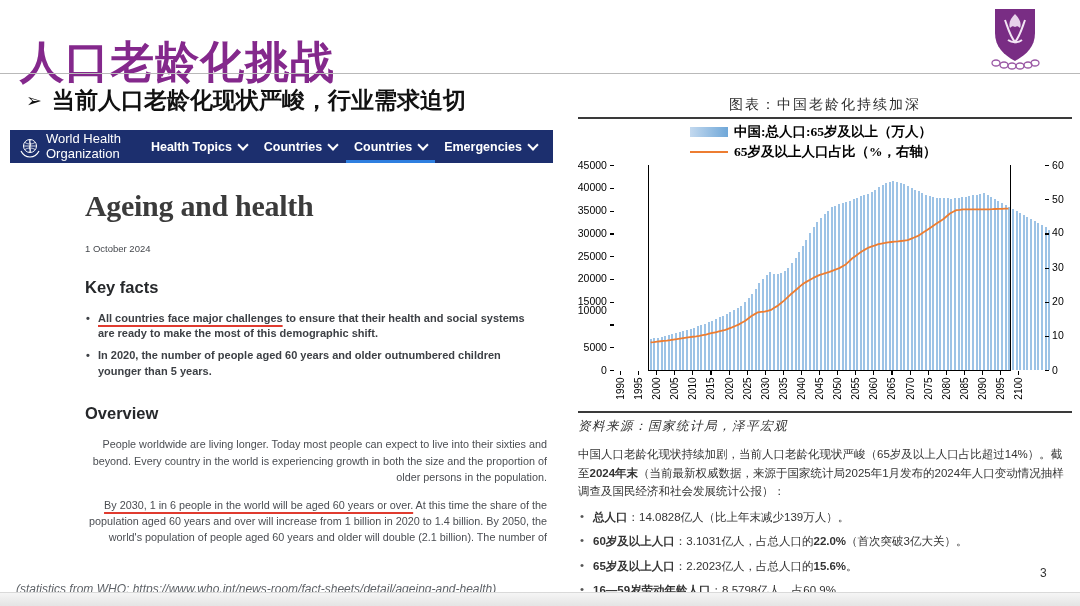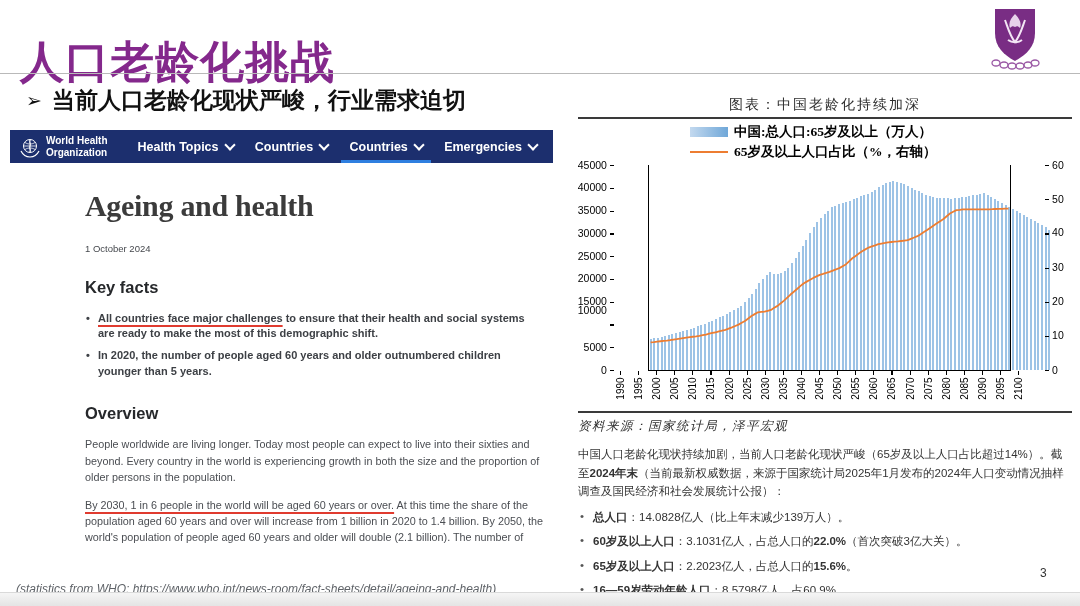--- a/index.html
+++ b/index.html
@@ -12,36 +12,36 @@
   .crest{position:absolute;right:38px;top:6px;}
   .top-divider{position:absolute;left:0;right:0;top:73px;border-top:1.5px solid #b9b9b9;}
   .lead-bullet{position:absolute;left:26px;top:85px;font-size:23px;font-weight:700;color:#111;
                display:flex;align-items:center;gap:10px;}
   .lead-bullet .marker{font-size:19px;font-weight:400;}
 
   
   .who-panel{position:absolute;left:10px;top:130px;width:543px;height:452px;background:#fff;overflow:hidden;}
   .who-nav{height:33px;background:var(--who-navy);display:flex;align-items:stretch;color:#fff;padding:0 10px 0 8px;}
   .who-logo{display:flex;align-items:center;gap:4px;margin-right:14px;cursor:pointer;}
-  .who-logo-text{font-size:10px;line-height:1.15;font-weight:700;}
+  .who-logo-text{font-size:13px;line-height:1.15;font-weight:400;}
   .who-nav-items{flex:1;display:flex;justify-content:space-between;align-items:stretch;padding:0 6px 0 16px;}
   .who-nav-item{position:relative;display:flex;align-items:center;font-size:12.5px;font-weight:700;cursor:pointer;}
   .chev{display:inline-block;width:6px;height:6px;border-right:2px solid #fff;border-bottom:2px solid #fff;
         transform:rotate(45deg);margin-left:7px;margin-top:-3px;}
   .who-nav-item.active::after{content:"";position:absolute;left:-8px;right:-8px;bottom:0;height:3.5px;
         background:var(--who-active);}
   .who-content{padding:10px 14px 0 75px;color:#3c4045;}
   .who-h1{font-size:30px;font-weight:800;color:#3b3b3b;margin:16px 0 0;letter-spacing:-0.3px;font-family:Liberation Serif, serif;}
   .who-date{margin-top:20px;font-size:9.5px;color:#45484d;}
   .who-h2{font-size:16.5px;font-weight:800;color:#26282b;margin-top:24px;}
   .who-facts{margin:13px 0 0;padding:0;list-style:none;}
   .who-facts li{position:relative;padding-left:13px;font-size:11px;font-weight:600;line-height:1.42;
                 color:#3d4045;margin-bottom:6.5px;}
   .who-facts li::before{content:"•";position:absolute;left:1px;top:0;}
-  .who-para{font-size:10.8px;font-weight:400;color:#4a4d52;line-height:1.5;margin-top:12px;width:462px;}
+  .who-para{font-size:10.8px;font-weight:400;color:#4a4d52;line-height:1.5;margin-top:12px;width:462px;text-align:right;}
   .redline{text-decoration:underline;text-decoration-color:var(--red-line);
            text-decoration-thickness:2px;text-underline-offset:3px;}
 
   .footnote{position:absolute;left:16px;top:582px;font-style:italic;font-size:12px;color:#5f6368;}
 
   
   .right-panel{position:absolute;left:578px;top:96px;width:494px;}
   .chart-title{text-align:center;font-family:"Liberation Serif","DejaVu Serif",serif;
                font-size:14px;color:#2e2e2e;letter-spacing:2px;}
   .rule{border-top:2px solid var(--rule-dark);margin-top:3px;}

